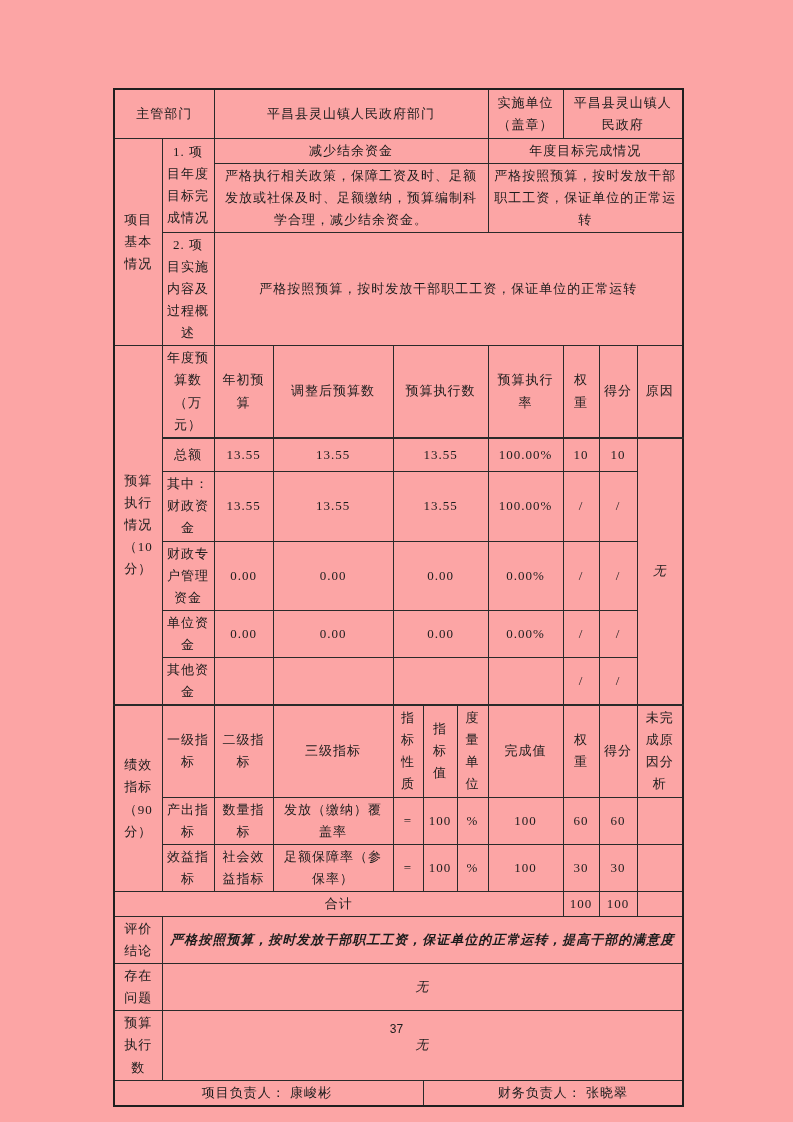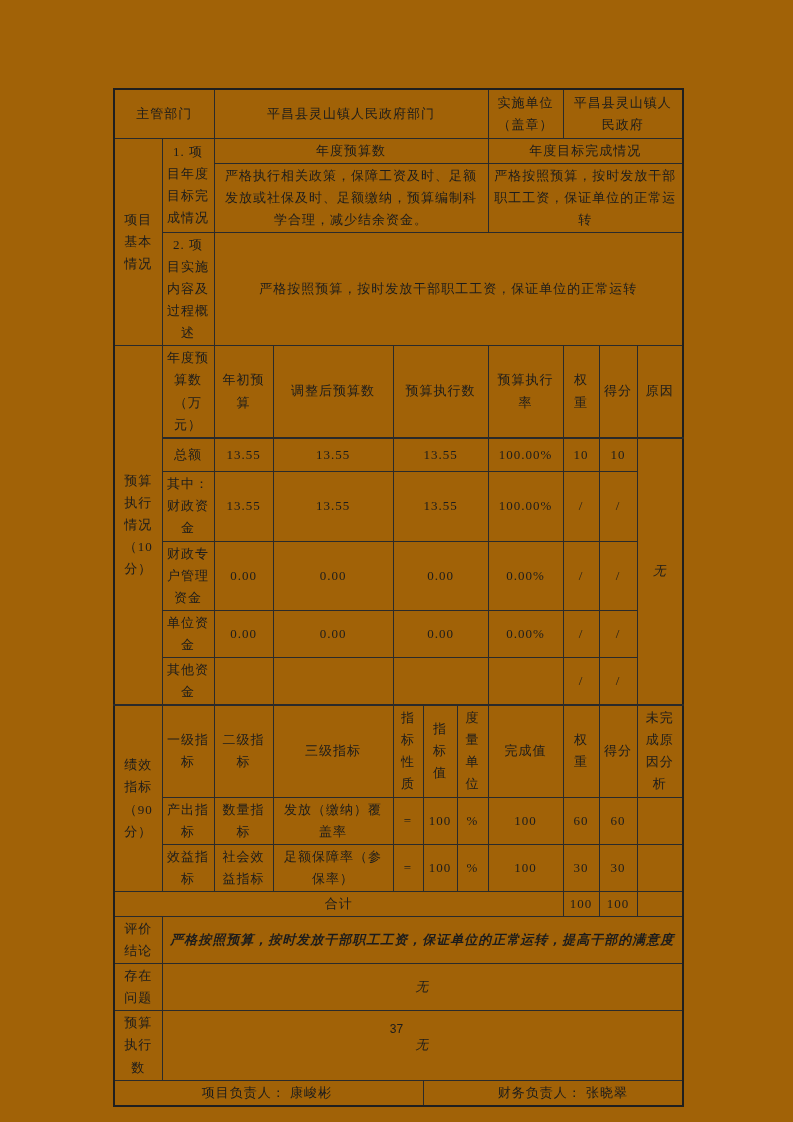--- a/index.html
+++ b/index.html
@@ -1,20 +1,20 @@
 <!DOCTYPE html>
 <html><head>
 <meta charset="utf-8">
 <style>
   html,body{margin:0;padding:0;}
   body{
     width:793px;height:1122px;background:#ffffff;position:relative;
     font-family:"Liberation Serif","DejaVu Serif",serif;color:#1c1c1c;
   }
-  .page{position:absolute;inset:0;background:#a16207;text-decoration:underline;}
+  .page{position:absolute;inset:0;background:#fca5a5;text-decoration:underline;}
   table.doc{
     position:absolute;left:113px;top:88px;width:569px;
     border-collapse:collapse;table-layout:fixed;
     border:2px solid #1f1f1f;
   }
   table.doc td{
     border:1px solid #2a2a2a;
     font-size:13px;line-height:1.7;letter-spacing:1px;
     text-align:center;vertical-align:middle;
     padding:1px 4px;word-break:break-all;overflow:hidden;
@@ -60,21 +60,21 @@
         <tr style="height:49px">
       <td colspan="2" class="left pad">主管部门</td>
       <td colspan="5" class="left pad">平昌县灵山镇人民政府部门</td>
       <td class="vhead">实施单位（盖章）</td>
       <td colspan="3">平昌县灵山镇人民政府</td>
     </tr>
 
     <tr style="height:22px">
       <td rowspan="3" class="vhead">项目基本情况</td>
       <td rowspan="2" class="left">1. 项目年度目标完成情况</td>
-      <td colspan="5">年度预算数</td>
+      <td colspan="5">减少结余资金</td>
       <td colspan="4">年度目标完成情况</td>
     </tr>
 
     <tr style="height:65px">
       <td colspan="5" class="left longtext">严格执行相关政策，保障工资及时、足额发放或社保及时、足额缴纳，预算编制科学合理，减少结余资金。</td>
       <td colspan="4" class="left longtext">严格按照预算，按时发放干部职工工资，保证单位的正常运转</td>
     </tr>
 
     <tr style="height:82px">
       <td class="left">2. 项目实施内容及过程概述</td>

